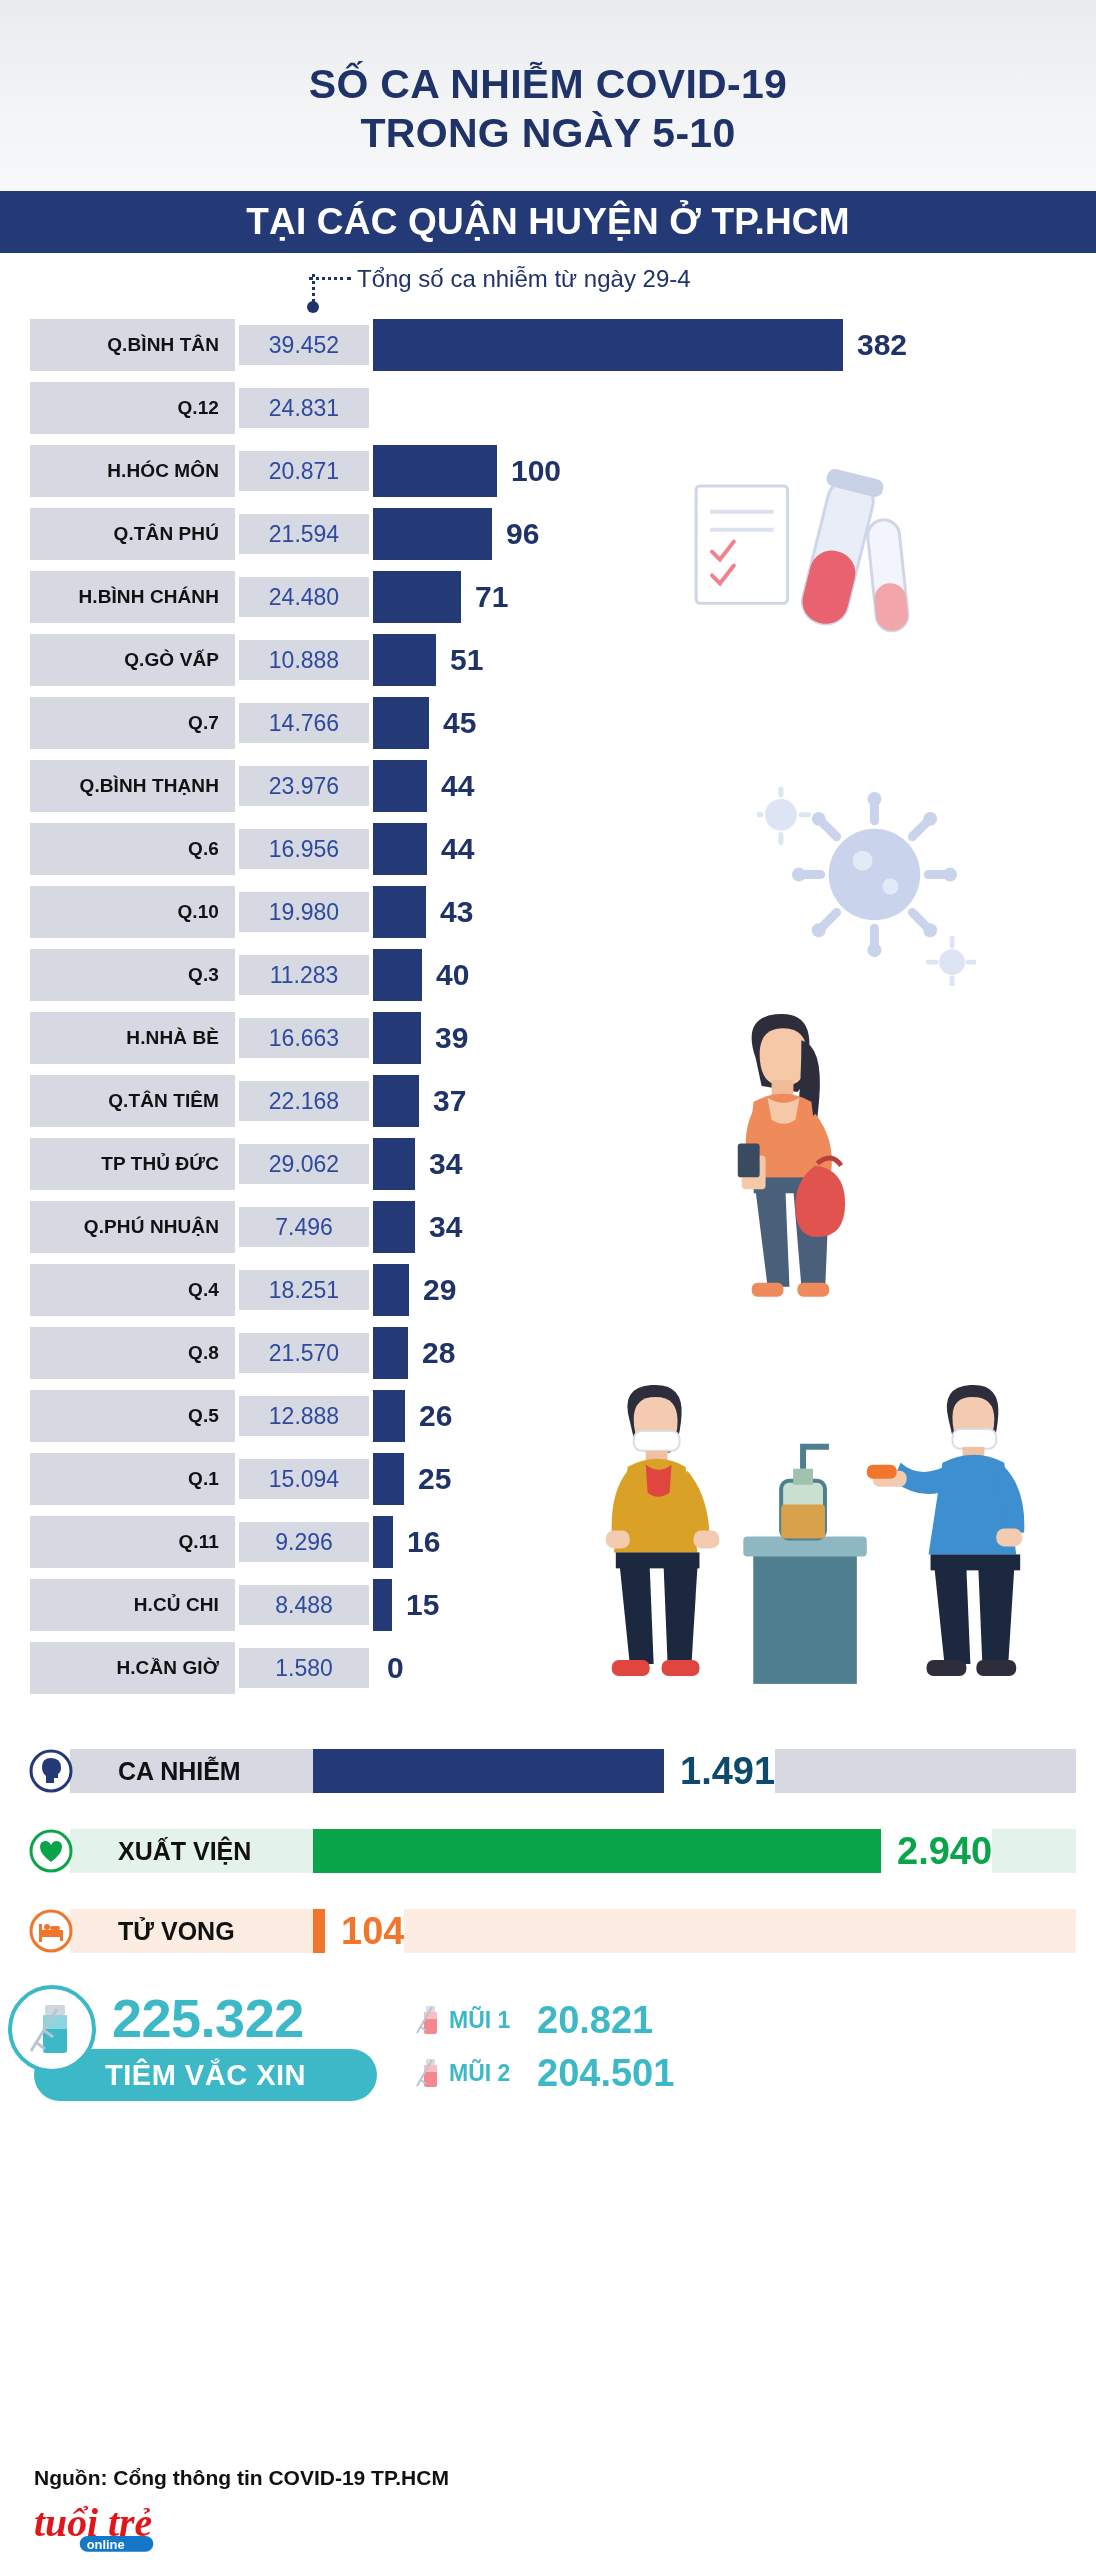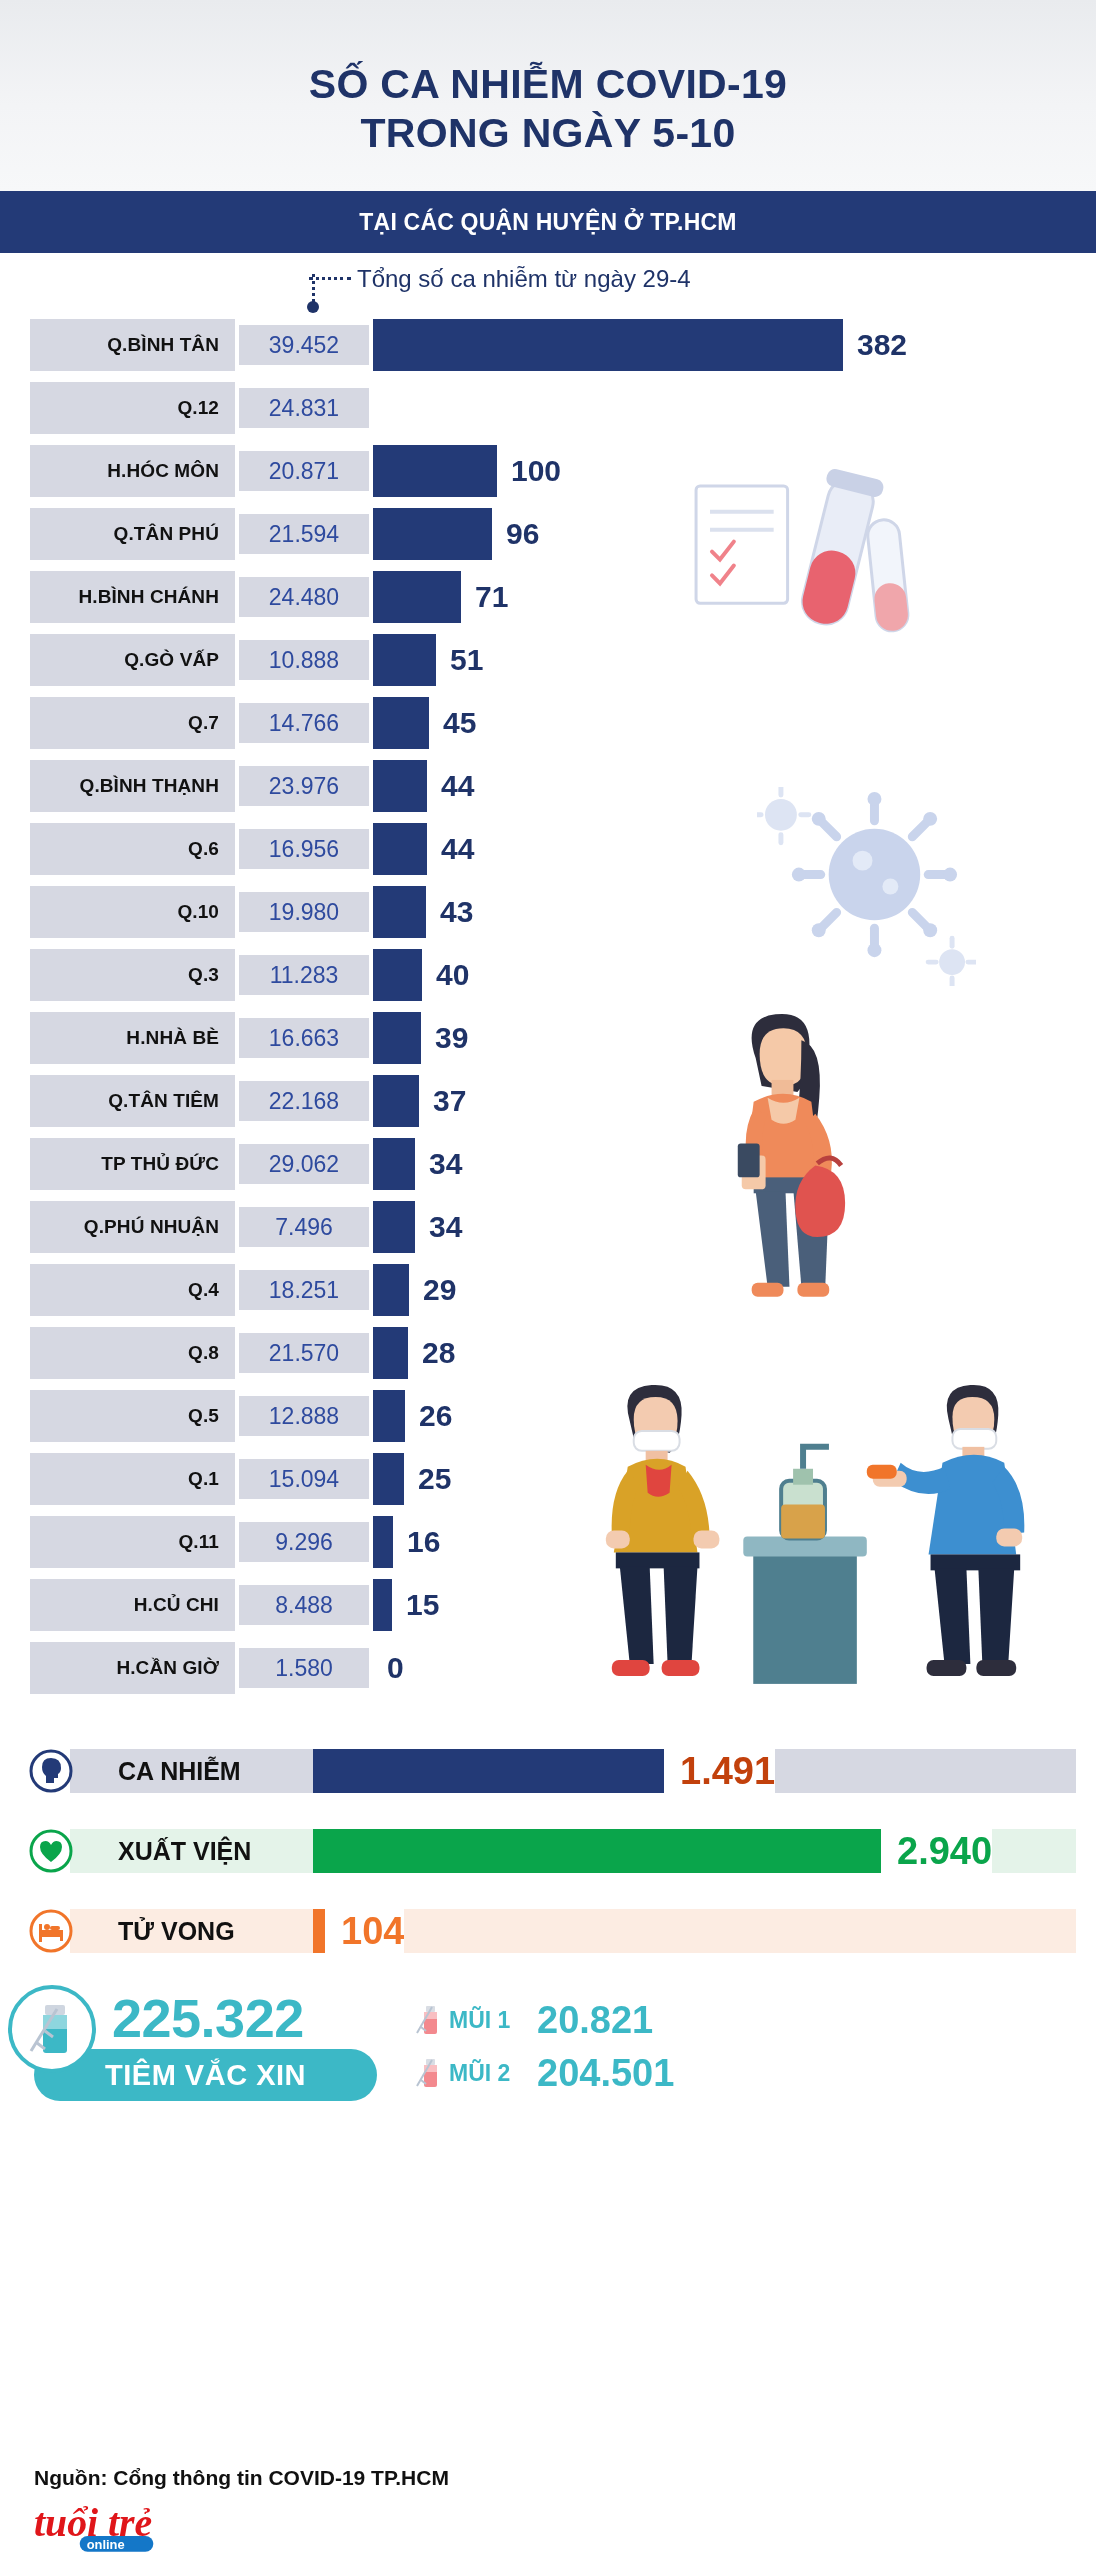--- a/index.html
+++ b/index.html
@@ -38,21 +38,21 @@
   .header-bar {
     height: 62px;
     background: #233a77;
     display: flex;
     align-items: center;
     justify-content: center;
   }
   .header-bar .sub {
     color: #ffffff;
     font-weight: 900;
-    font-size: 23px;
+    font-size: 37px;
     letter-spacing: 0.2px;
     white-space: nowrap;
   }
 
   
   .legend-zone {
     position: relative;
     height: 66px;
   }
   .legend-wrap {
@@ -621,21 +621,21 @@
       <div class="sum-row">
         <div class="sum-icon">
           <svg width="46" height="46" viewBox="0 0 46 46">
             <circle cx="23" cy="23" r="20" fill="#fff" stroke="#233a77" stroke-width="3"></circle>
             <path d="M14 19 q0-9 9-9 q10 0 10 10 q0 4 -3 6 l0 4 l-4 0 l0 5 l-8 0 l0-7 q-4 -3 -4 -9 z" fill="#233a77"></path>
           </svg>
         </div>
         <div class="sum-track">
           <div class="sum-label-box" style="background: rgb(214, 216, 226);">CA NHIỄM</div>
           <div class="sum-bar" style="background: rgb(35, 58, 119); width: 351px;"></div>
-          <div class="sum-value" style="color: #c2410c;">1.491</div>
+          <div class="sum-value" style="color: #0c4a6e;">1.491</div>
           <div style="flex: 1 1 0%; height: 44px; background: rgb(214, 216, 226);"></div>
         </div>
       </div>
       <div class="sum-row">
         <div class="sum-icon">
           <svg width="46" height="46" viewBox="0 0 46 46">
             <circle cx="23" cy="23" r="20" fill="#fff" stroke="#0aa54b" stroke-width="3"></circle>
             <path d="M23 34 q-11 -8 -11 -15 q0 -6 5.5 -6 q3.5 0 5.5 4 q2 -4 5.5 -4 q5.5 0 5.5 6 q0 7 -11 15 z" fill="#0aa54b"></path>
           </svg>
         </div>

